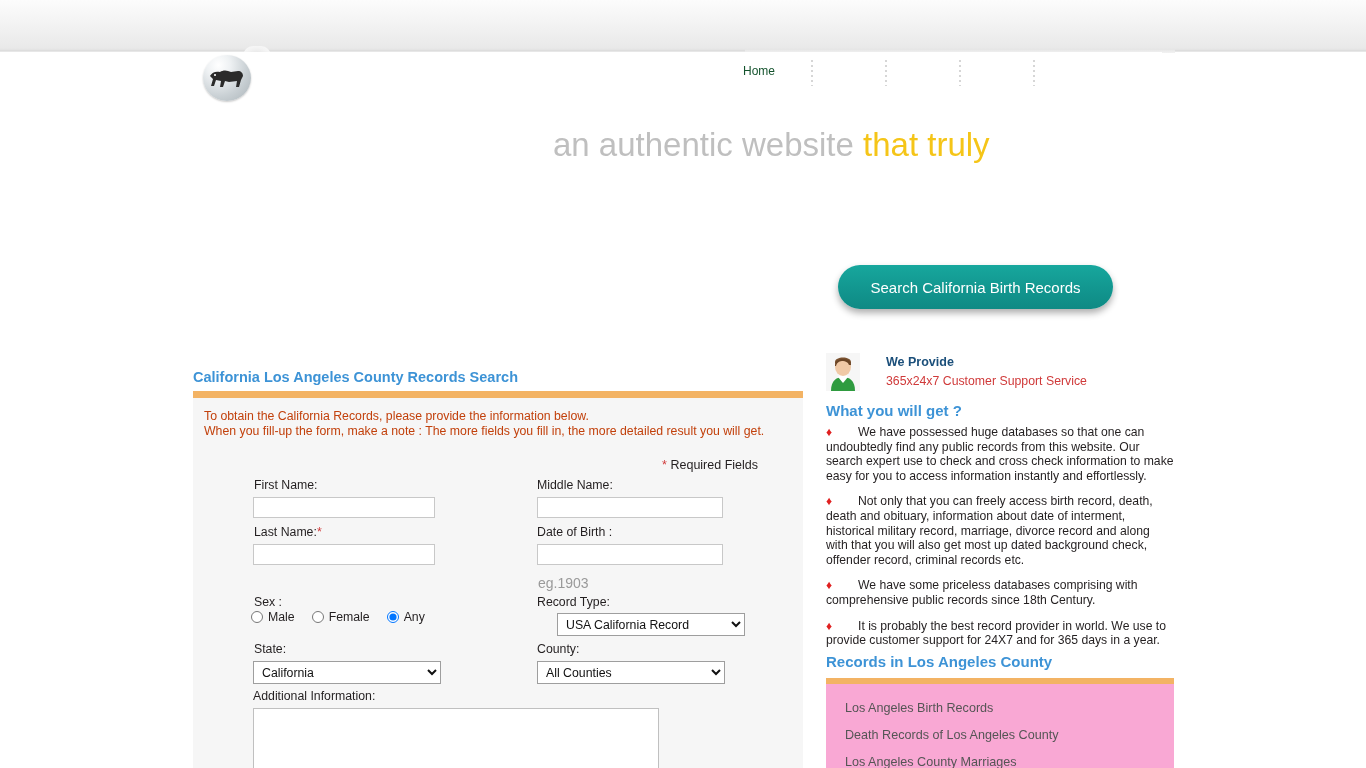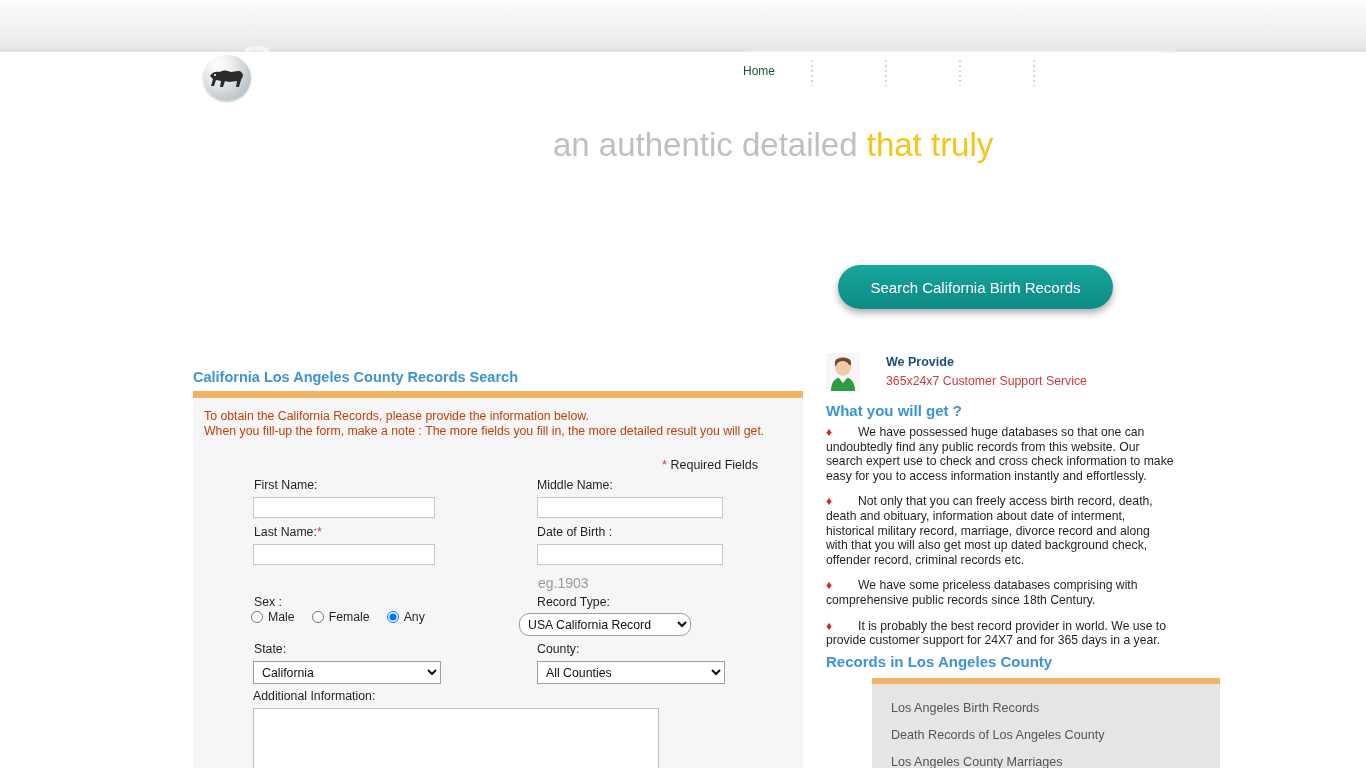--- a/index.html
+++ b/index.html
@@ -148,22 +148,22 @@
   .bullet-block { position:absolute; left:826px; width:348px; }
   .bullet {
     position:relative; font-size:12.2px; line-height:14.6px; color:#231f20;
     padding-left:0; margin-bottom:11px; text-indent:32px;
   }
   .bullet .dia {
     position:absolute; left:0; top:1px; color:#e02020; font-size:12px;
     text-indent:0; line-height:13px;
   }
   .records-panel {
-    position:absolute; left:872px; top:678px; width:348px; height:90px;
-    background:#e5e5e5; border-top:6px solid #f3b364;
+    position:absolute; left:826px; top:678px; width:348px; height:90px;
+    background:#f9a8d4; border-top:6px solid #f3b364;
   }
   .rec-link {
     display:block; font-size:12.6px; color:#555555; text-decoration:none;
     padding:0 0 0 19px; line-height:27px;
   }
   .rec-first { padding-top:11px; line-height:27px; }
 </style>
 </head>
 <body>
 
@@ -189,21 +189,21 @@
     <a class="nav-item blank" href="#"></a>
     <span class="nav-sep"></span>
     <a class="nav-item blank" href="#"></a>
     <span class="nav-sep"></span>
     <a class="nav-item blank" href="#"></a>
     <span class="nav-sep"></span>
     <a class="nav-item blank" href="#"></a>
   </nav>
 
   <div class="hero">
-    <span class="gray">an authentic detailed </span><span class="gold">that truly</span><br>
+    <span class="gray">an authentic website </span><span class="gold">that truly</span><br>
   </div>
 
   <button class="cta">Search California Birth Records</button>
 
   <div class="form-title">California Los Angeles County Records Search</div>
 
   <div class="form-panel">
 
     <div class="form-intro">
       <div>To obtain the California Records, please provide the information below.</div>
@@ -235,21 +235,21 @@
         <input type="radio" name="sex" style="">
         <span>Female</span>
       </label>
       <label>
         <input type="radio" name="sex" checked="" style="">
         <span>Any</span>
       </label>
     </div>
 
     <div class="field-label" style="left:344px; top:197px;">Record Type:</div>
-    <select class="sel" style="left:326px; top:215px; width:172px;border-radius:10px;">
+    <select class="sel" style="left:364px; top:215px; width:188px;">
       <option>USA California Record</option>
     </select>
 
     <div class="field-label" style="left:61px; top:244px;">State:</div>
     <select class="sel" style="left:60px; top:263px; width:188px;">
       <option>California</option>
     </select>
 
     <div class="field-label" style="left:344px; top:244px;">County:</div>
     <select class="sel" style="left:344px; top:263px; width:188px;">

